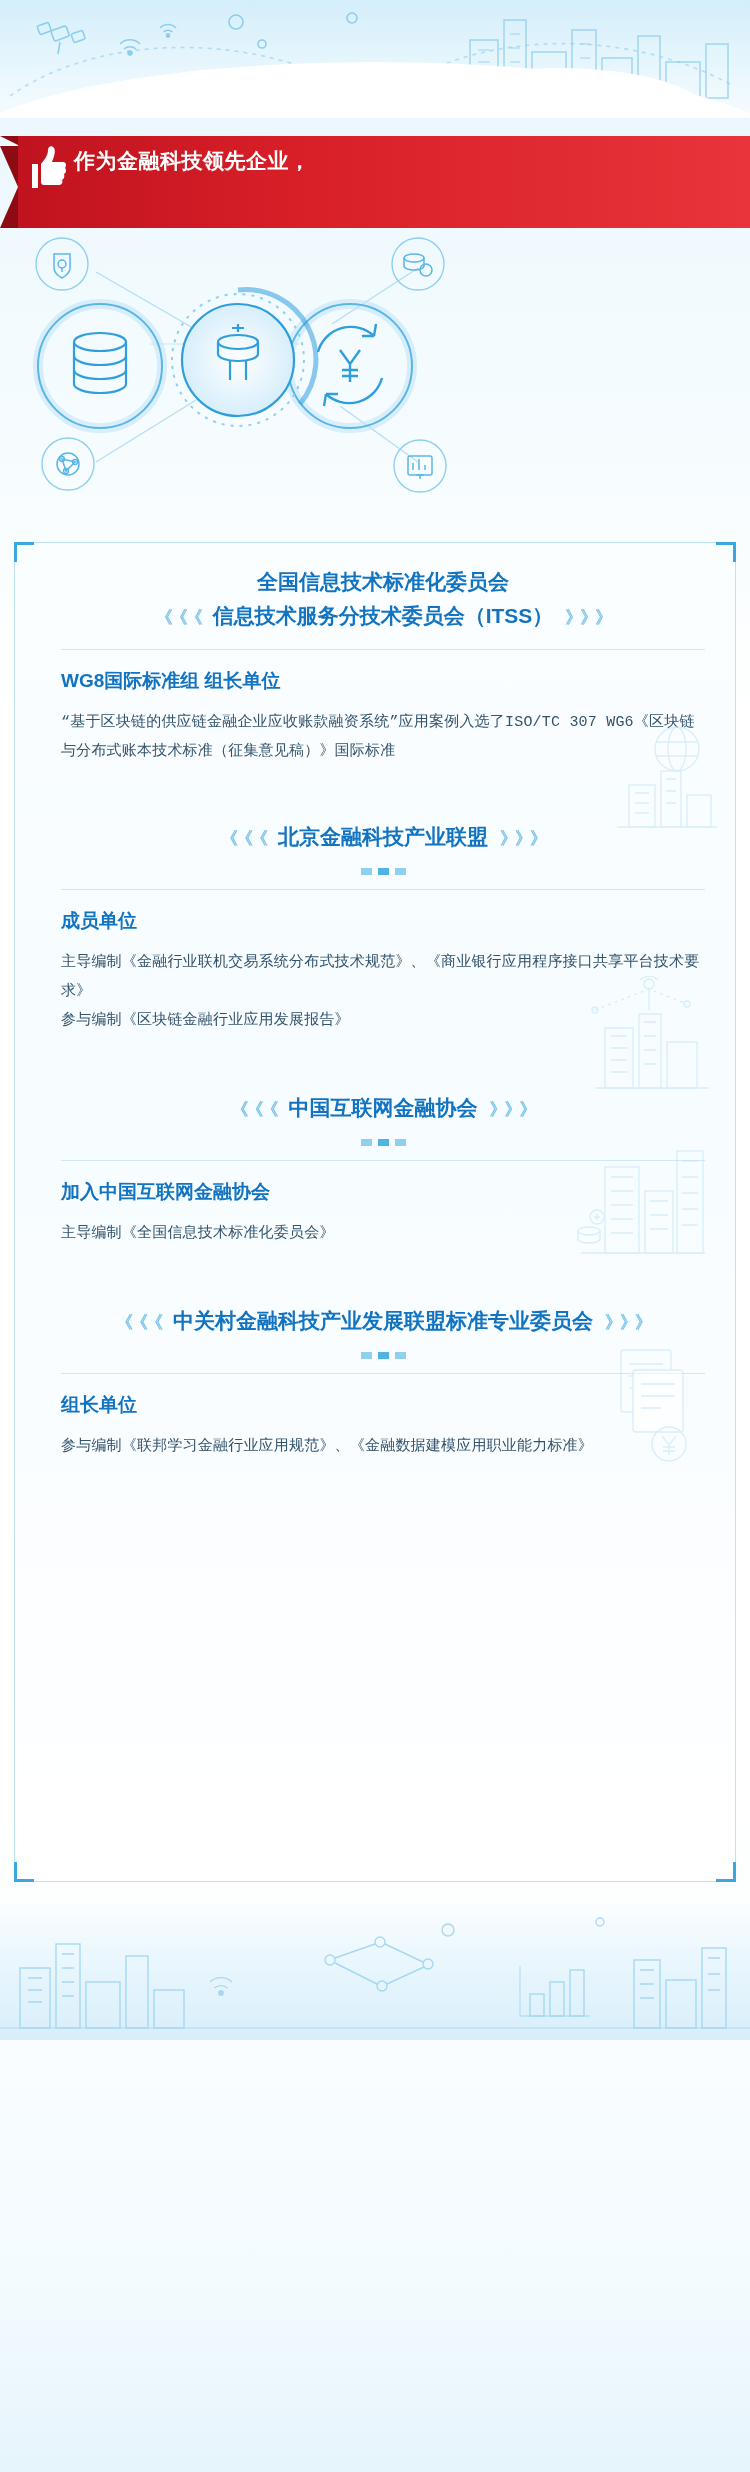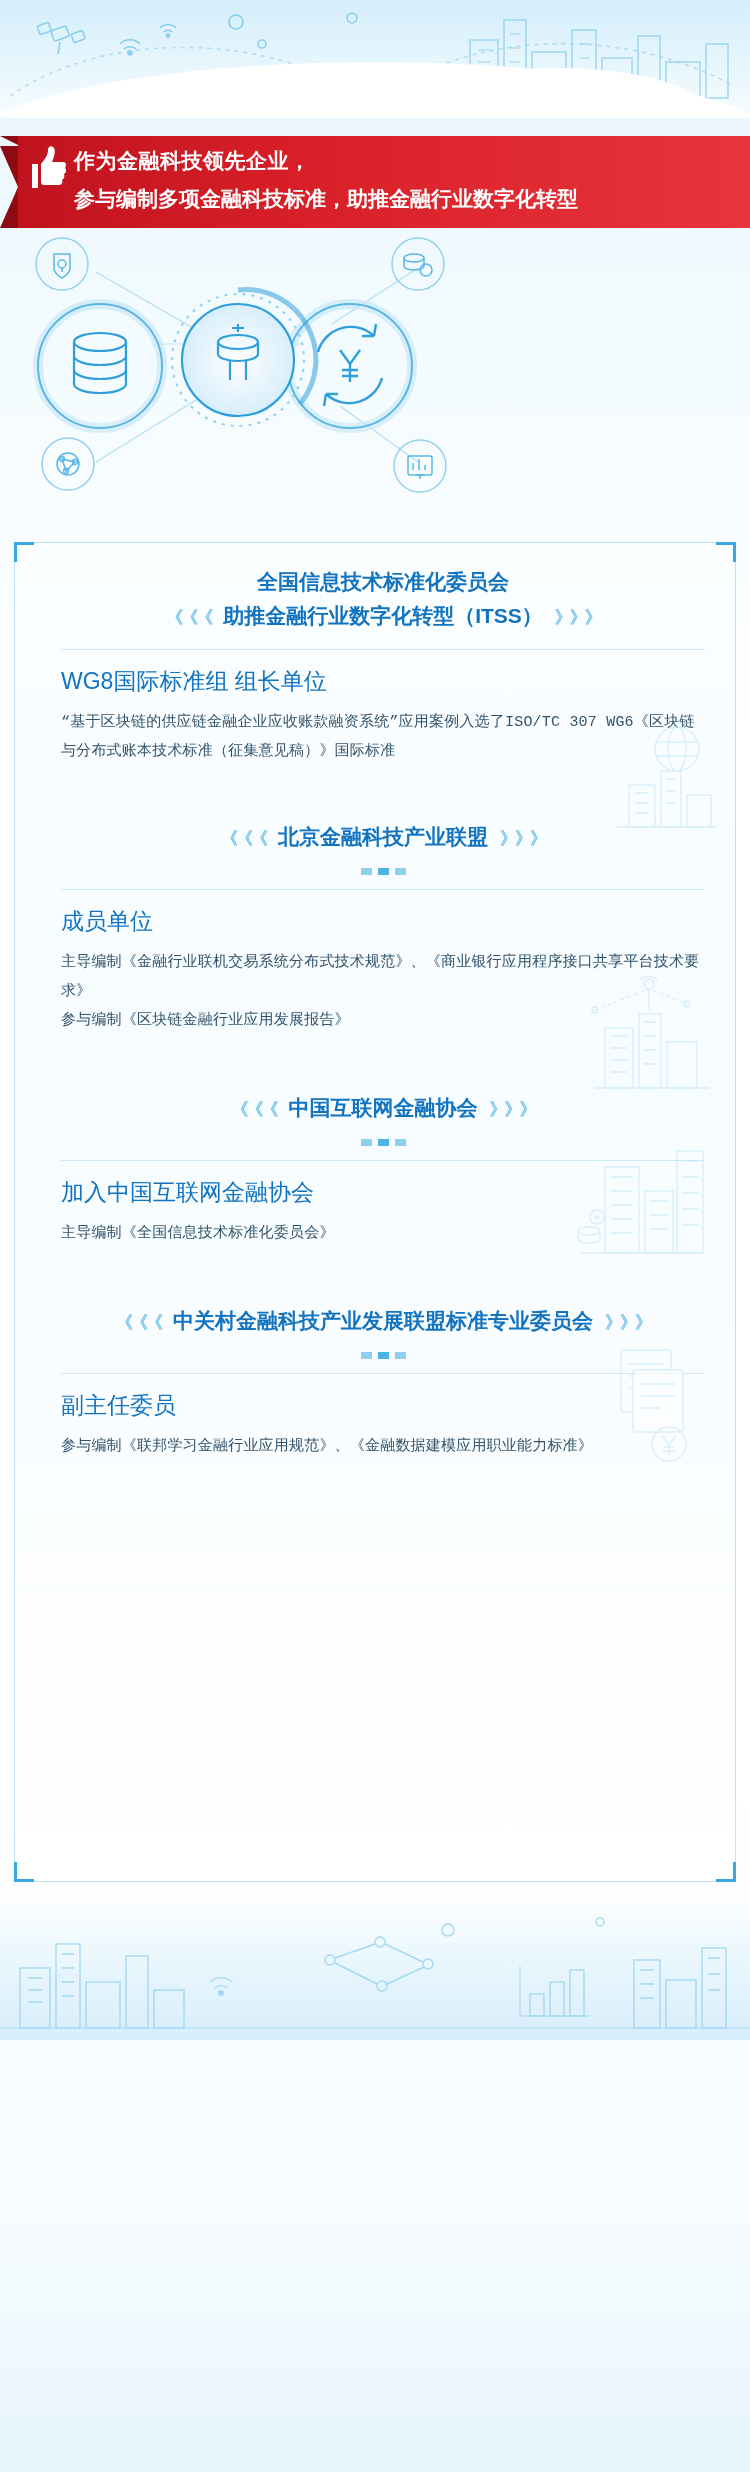--- a/index.html
+++ b/index.html
@@ -147,22 +147,22 @@
   }
   .dots i { display: block; width: 11px; height: 7px; background: #8fd0ee; }
   .dots i.mid { background: #4fb3e3; }
 
   .rule {
     height: 1px;
     background: #cfe8f6;
     margin: 14px 0 16px 0;
   }
   .sub-title {
-    font-size: 23px;
-    font-weight: normal;
+    font-size: 19px;
+    font-weight: bold;
     color: #1273c0;
     margin: 4px 0 12px 0;
     line-height: 30px;
   }
   .body-text {
     font-size: 15px;
     color: #33536b;
     line-height: 29px;
     letter-spacing: 0.2px;
     font-family: Liberation Mono, monospace;
@@ -244,21 +244,20 @@
 <div class="ribbon-wrap">
   <div class="ribbon-notch"></div>
   <div class="ribbon-tail"></div>
   <div class="ribbon-bar"></div>
   <svg class="thumb" viewBox="0 0 42 48">
     <path d="M12 20 L12 44 L6 44 L6 20 Z" fill="#ffffff"></path>
     <path d="M15 20 C18 16 22 12 22 6 C22 2 26 1 28 4 C30 7 28 13 26 18 L37 18 C40 18 41 21 39 24 C41 26 40 29 38 30 C39 32 38 35 36 36 C37 38 36 41 33 41 L18 41 C16 41 15 40 15 38 Z" fill="#ffffff"></path>
   </svg>
   <div class="ribbon-text">
     <div class="l1">作为金融科技领先企业，</div>
-    <div class="l2">参与编制多项金融科技标准，助推金融行业数字化转型</div>
   </div>
 </div>
 
 <div class="hero">
   <svg width="750" height="300" viewBox="0 0 750 300">
     <defs>
       <radialGradient id="gctr" cx="50%" cy="50%" r="50%">
         <stop offset="0%" stop-color="#ffffff"></stop>
         <stop offset="100%" stop-color="#d7eefb"></stop>
       </radialGradient>
@@ -341,21 +340,21 @@
 <div class="card">
   <span class="corner c-tl"></span>
   <span class="corner c-tr"></span>
   <span class="corner c-bl"></span>
   <span class="corner c-br"></span>
 
   <div class="section">
     <div class="sec-head big">
       <span class="ln">全国信息技术标准化委员会</span>
       <span class="ln ln2">
-        <span class="chev l">《《《</span><span>助推金融行业数字化转型（ITSS）</span><span class="chev r">》》》</span>
+        <span class="chev l">《《《</span><span>信息技术服务分技术委员会（ITSS）</span><span class="chev r">》》》</span>
       </span>
     </div>
     <div class="rule"></div>
     <div class="sub-title">WG8国际标准组  组长单位</div>
     <div class="body-text">“基于区块链的供应链金融企业应收账款融资系统”应用案例入选了ISO/TC 307 WG6《区块链与分布式账本技术标准（征集意见稿）》国际标准</div>
 
     <svg class="bgfig" style="right:18px; top:150px;" width="200" height="120" viewBox="0 0 200 120">
       <g stroke="#bfe3f6" fill="none" stroke-width="1.4">
         <circle cx="160" cy="34" r="22"></circle>
         <ellipse cx="160" cy="34" rx="9" ry="22"></ellipse>
@@ -441,21 +440,21 @@
       <span class="ln ln2">
         <span class="chev l">《《《</span><span>中关村金融科技产业发展联盟标准专业委员会</span><span class="chev r">》》》</span>
       </span>
     </div>
     <div class="dots">
         <i></i>
         <i class="mid"></i>
         <i></i>
       </div>
     <div class="rule"></div>
-    <div class="sub-title">副主任委员</div>
+    <div class="sub-title">组长单位</div>
     <div class="body-text">参与编制《联邦学习金融行业应用规范》、《金融数据建模应用职业能力标准》</div>
 
     <svg class="bgfig" style="right:26px; top:36px;" width="180" height="130" viewBox="0 0 180 130">
       <g stroke="#bfe3f6" fill="none" stroke-width="1.4">
         <rect x="92" y="10" width="50" height="62" rx="3"></rect>
         <path d="M100 24 L134 24 M100 36 L134 36 M100 48 L120 48"></path>
         <rect x="104" y="30" width="50" height="62" rx="3" fill="#ffffff"></rect>
         <path d="M112 44 L146 44 M112 56 L146 56 M112 68 L132 68"></path>
         <circle cx="140" cy="104" r="17"></circle>
         <path d="M133 96 L140 105 L147 96 M140 105 L140 115 M134 107 L146 107 M134 111 L146 111"></path>

